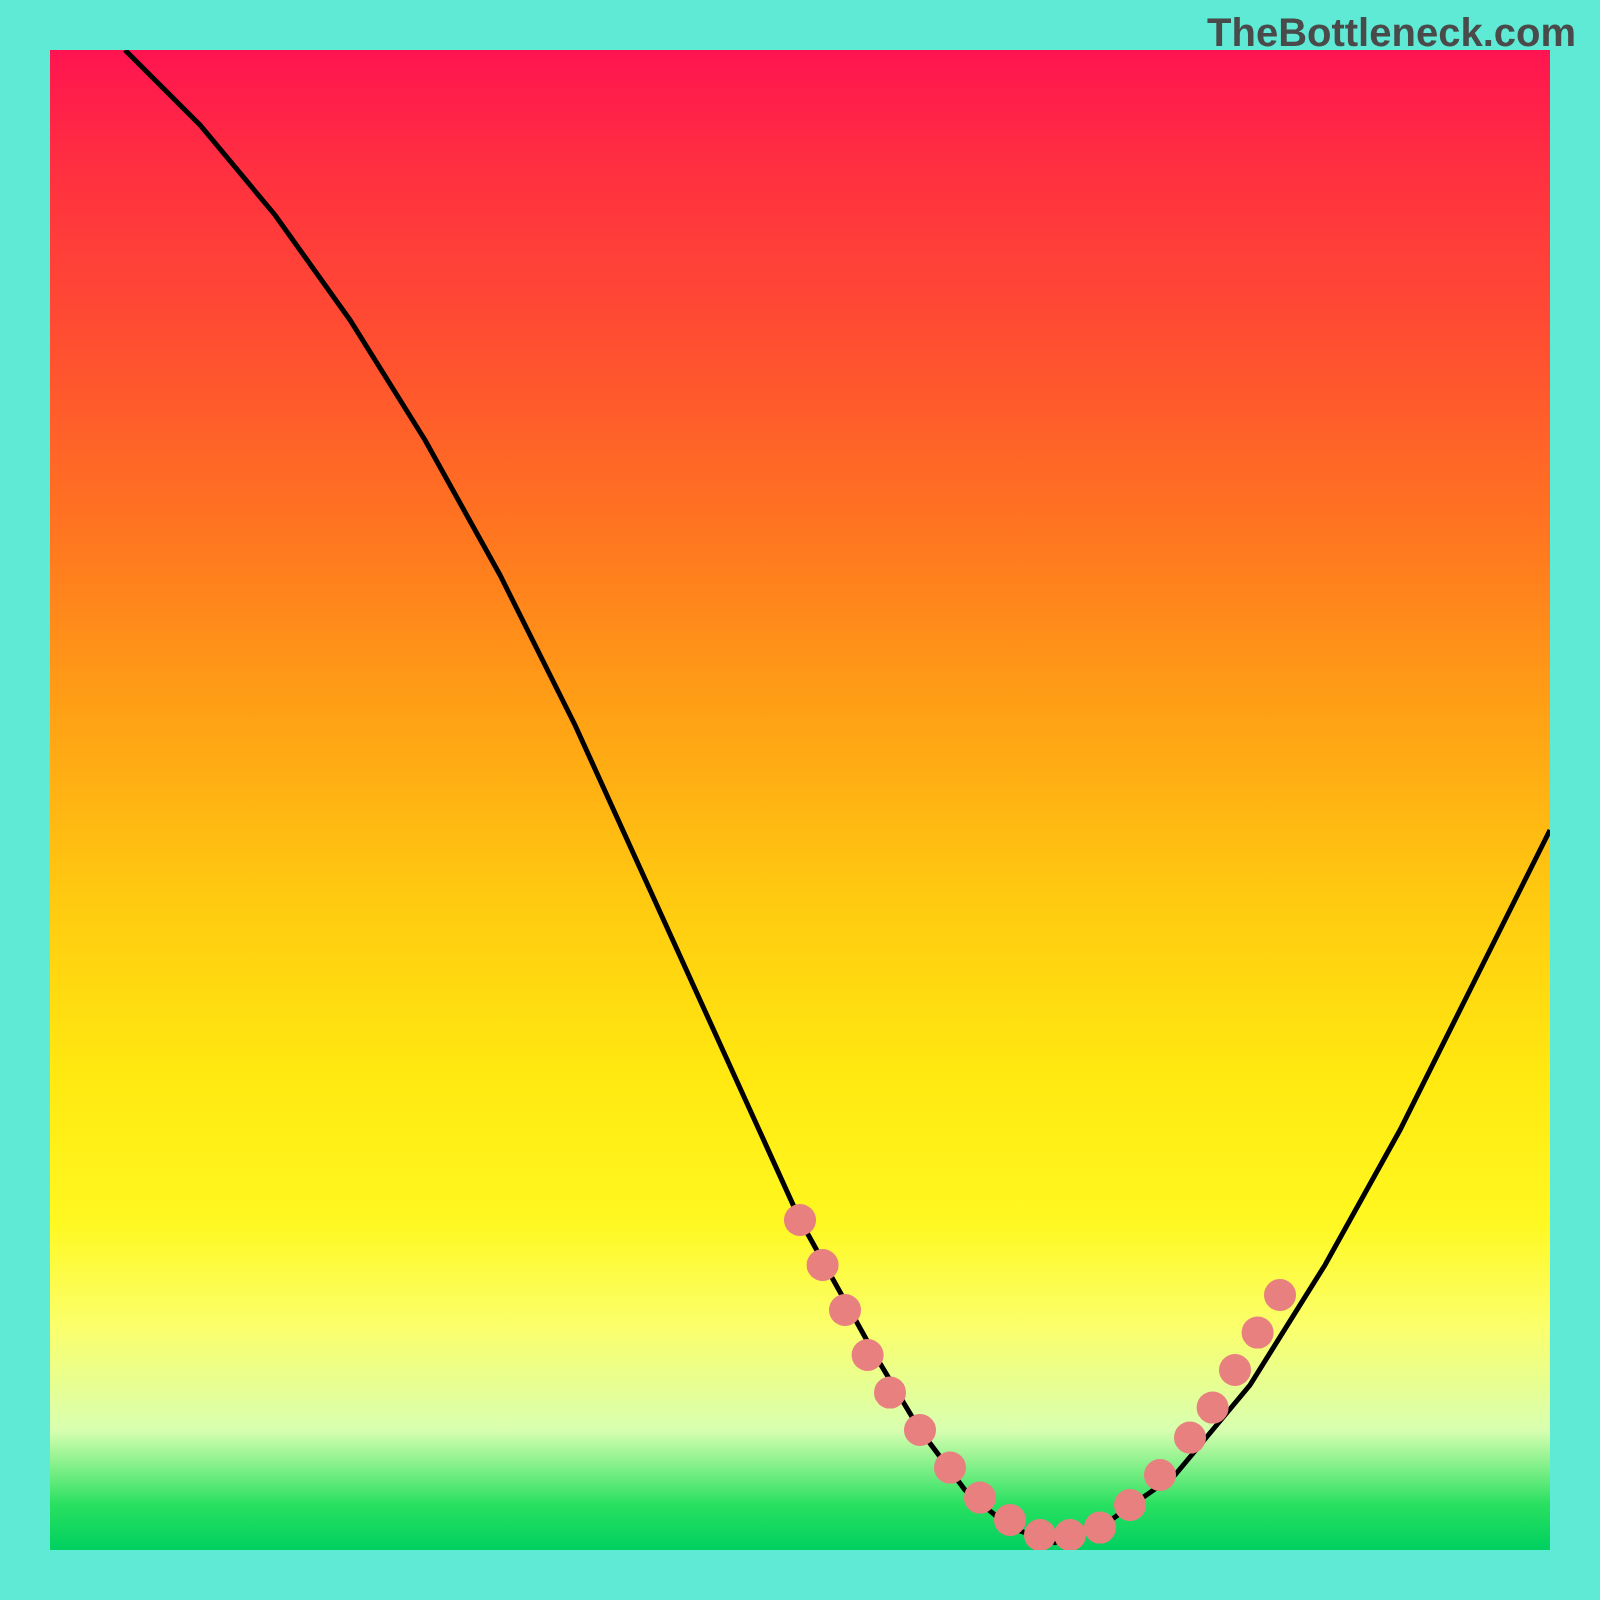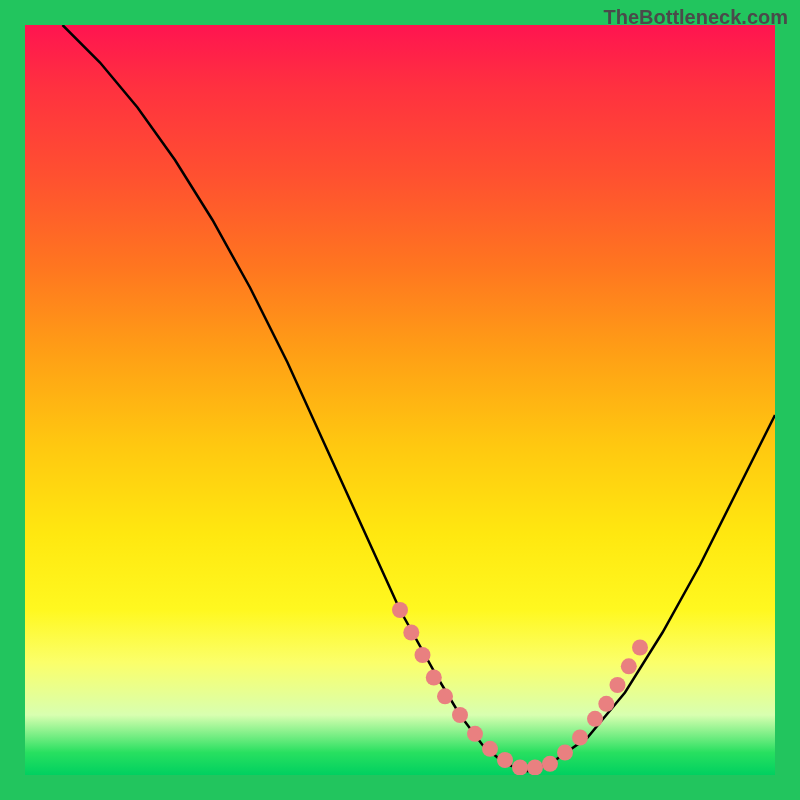--- a/index.html
+++ b/index.html
@@ -8,21 +8,21 @@
     background: #000;
     width: 800px;
     height: 800px;
     overflow: hidden;
     font-family: Arial, sans-serif;
   }
   .container {
     position: relative;
     width: 800px;
     height: 800px;
-    background: #22c55e;
+    background: #5eead4;
   }
   .watermark {
     position: absolute;
     top: 6px;
     right: 12px;
     color: #4a4a4a;
     font-size: 20px;
     font-weight: bold;
     z-index: 10;
   }

